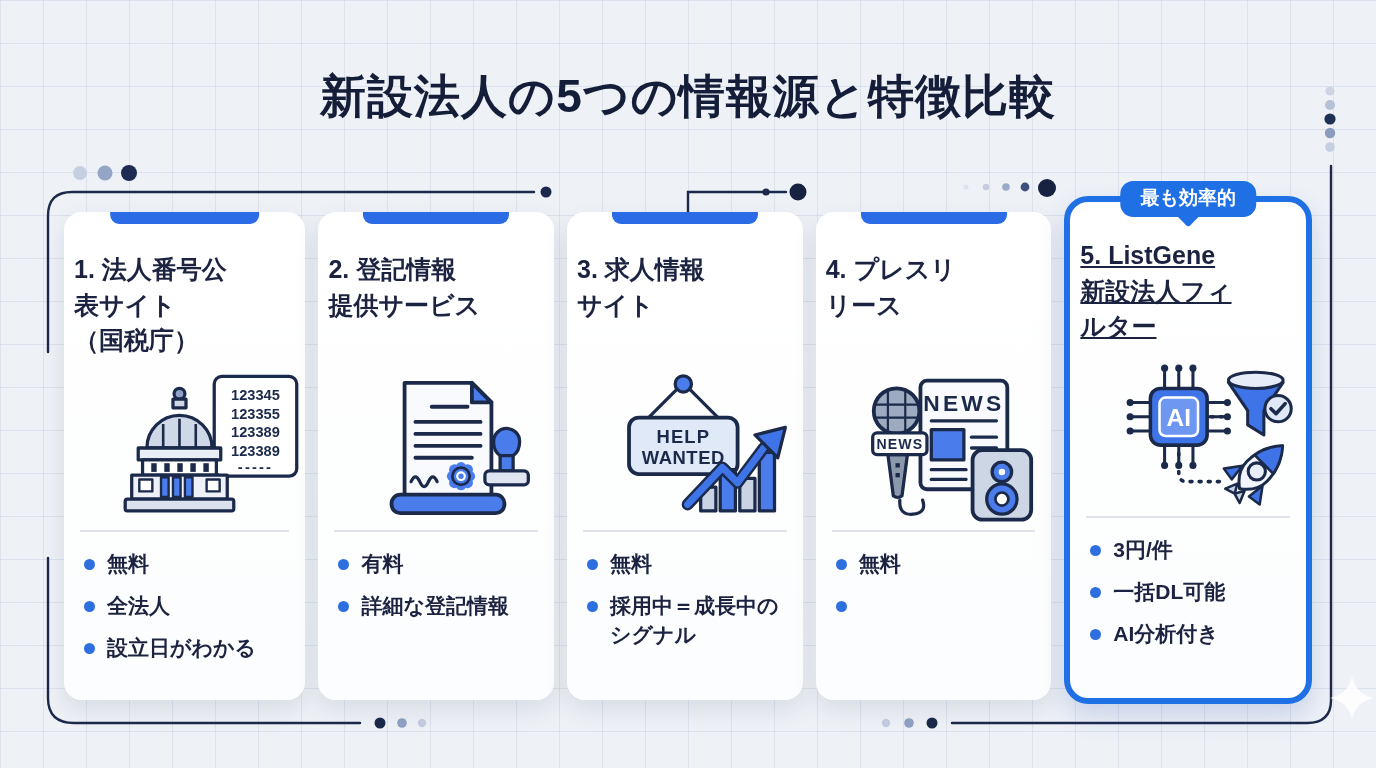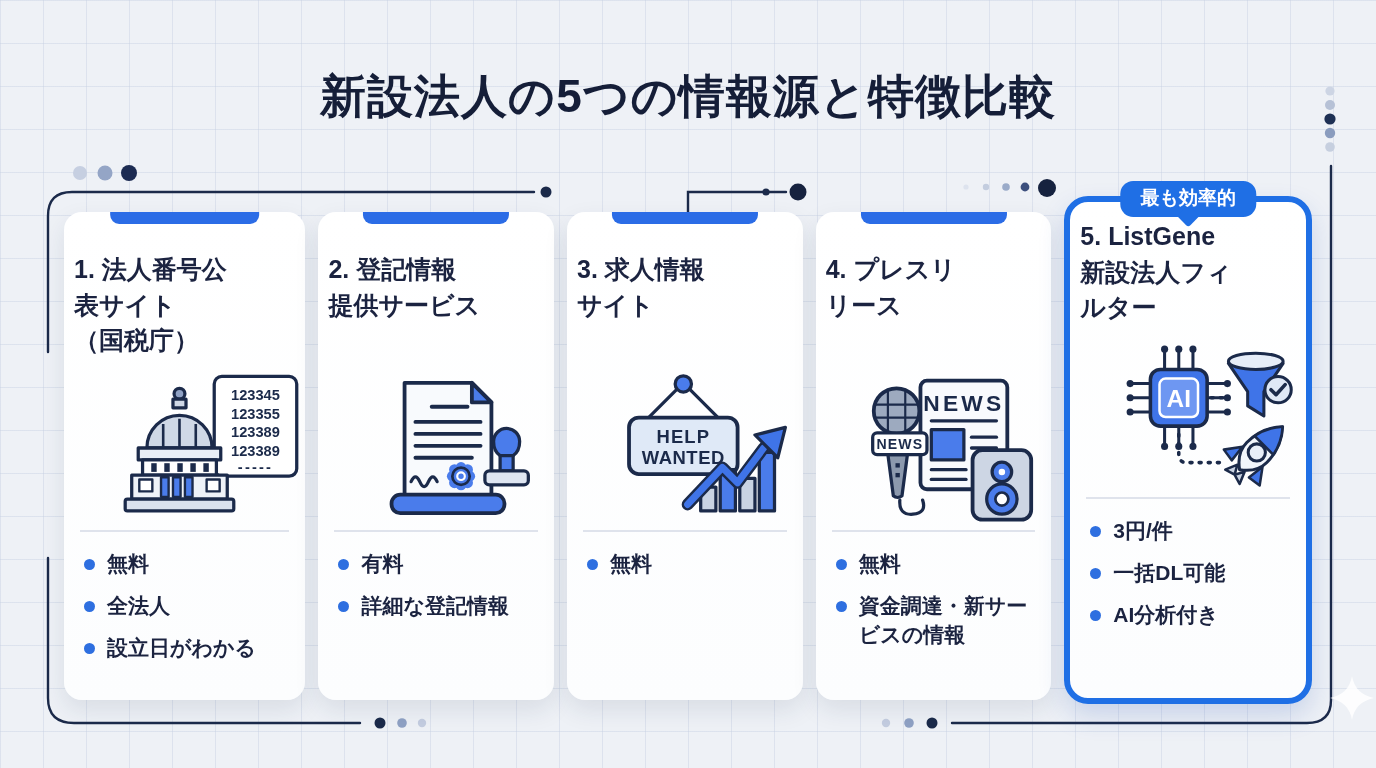--- a/index.html
+++ b/index.html
@@ -51,21 +51,21 @@
   .best-badge::after{
     content:"";position:absolute;left:50%;bottom:-7px;
     width:16px;height:16px;background:#1f6fe5;border-radius:3px;
     transform:translateX(-50%) rotate(45deg);z-index:-1;
   }
   .card-title{
     margin-top:40px;height:116px;padding:0 10px;
     text-align:left;font-size:25px;font-weight:800;line-height:1.42;
     color:#1b2340;white-space:pre-line;
   }
-  .card.highlighted .card-title{margin-top:17px;}
+  .card.highlighted .card-title{margin-top:36px;text-decoration:underline;}
   .card-icon{
     height:160px;display:flex;align-items:center;justify-content:center;margin-left:46px;
   }
   .card-icon svg{height:152px;width:auto;}
   .divider{border-top:2px solid #dfe3ec;margin:2px 16px 0;}
   .bullet-list{padding:18px 14px 10px 20px;display:flex;flex-direction:column;gap:13px;}
   .bullet{display:flex;align-items:flex-start;}
   .dot{width:11px;height:11px;border-radius:50%;background:#2e6fe0;flex:0 0 11px;margin:9px 12px 0 0;}
   .bullet-text{font-size:21px;font-weight:700;line-height:1.38;color:#1b2340;}
   text{font-family:"Liberation Sans","DejaVu Sans",sans-serif;}
@@ -249,20 +249,24 @@
   <path d="M66 122 L98 88 L112 102 L136 70" fill="none" stroke="#3f74e8" stroke-width="6.5" stroke-linejoin="round" stroke-linecap="round"></path>
   <path d="M128 58 L156 51 L149 79 Z" fill="#3f74e8" stroke="#1b2a4a" stroke-width="3" stroke-linejoin="round"></path>
 </svg>
         </div>
     <div class="divider"></div>
     <div class="bullet-list">
           <div class="bullet">
             <span class="dot"></span>
             <span class="bullet-text">無料</span>
           </div>
+          <div class="bullet">
+            <span class="dot"></span>
+            <span class="bullet-text">採用中＝成長中のシグナル</span>
+          </div>
         </div>
   </div>
       <div class="card">
     <div class="card-tab"></div>
 
     <div class="card-title">4. プレスリ
 リース</div>
     <div class="card-icon">
           <svg viewBox="0 0 170 140">
   <g stroke="#1b2a4a" stroke-width="3.5" stroke-linejoin="round">
@@ -299,21 +303,20 @@
 </svg>
         </div>
     <div class="divider"></div>
     <div class="bullet-list">
           <div class="bullet">
             <span class="dot"></span>
             <span class="bullet-text">無料</span>
           </div>
           <div class="bullet">
             <span class="dot"></span>
-            <span class="bullet-text">資金調達・新サービスの情報</span>
           </div>
         </div>
   </div>
       <div class="card highlighted">
 
     <div class="best-badge">最も効率的</div>
     <div class="card-title">5. ListGene
 新設法人フィ
 ルター</div>
     <div class="card-icon">

